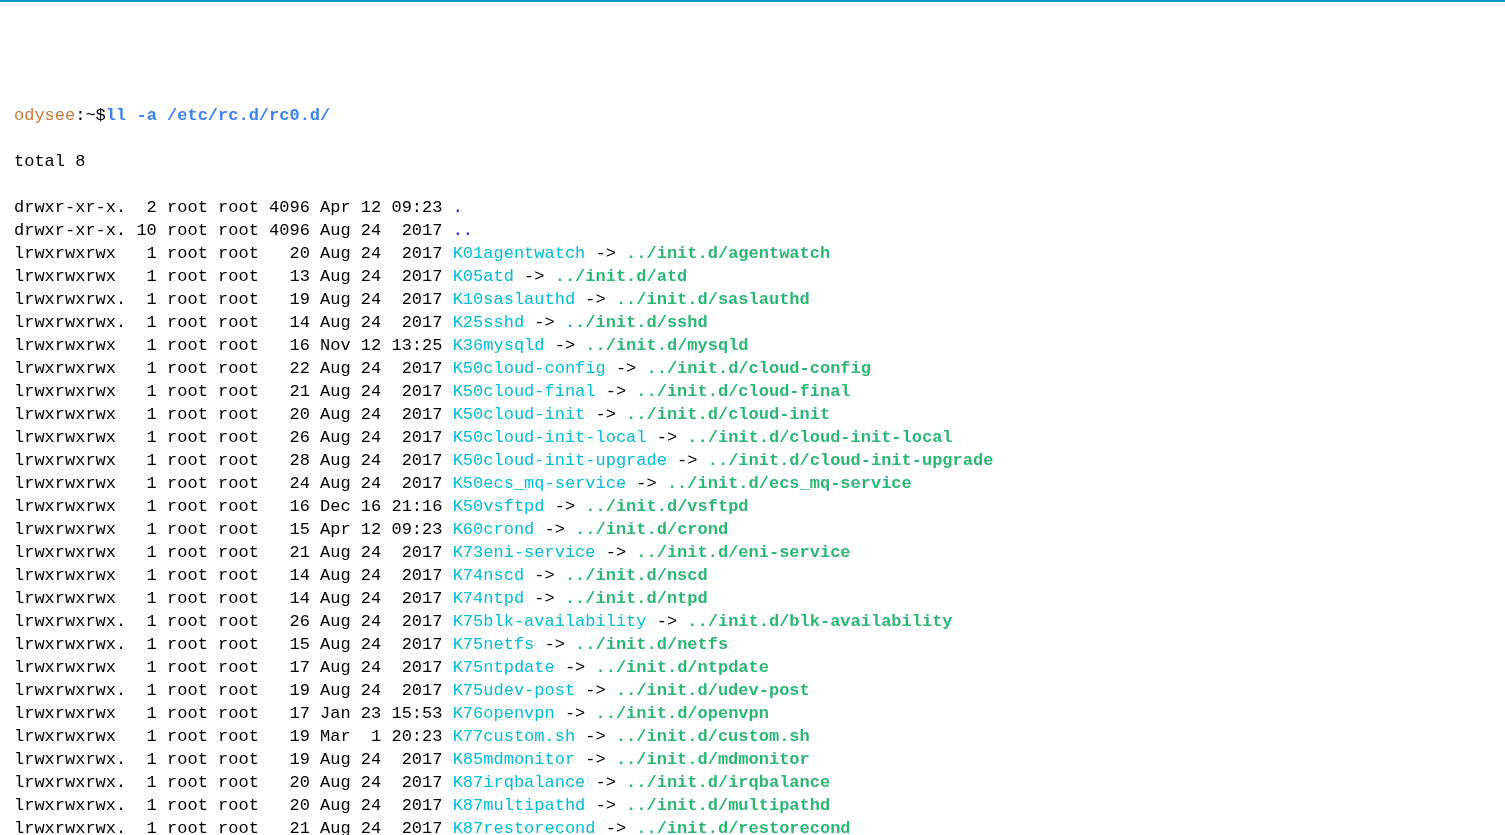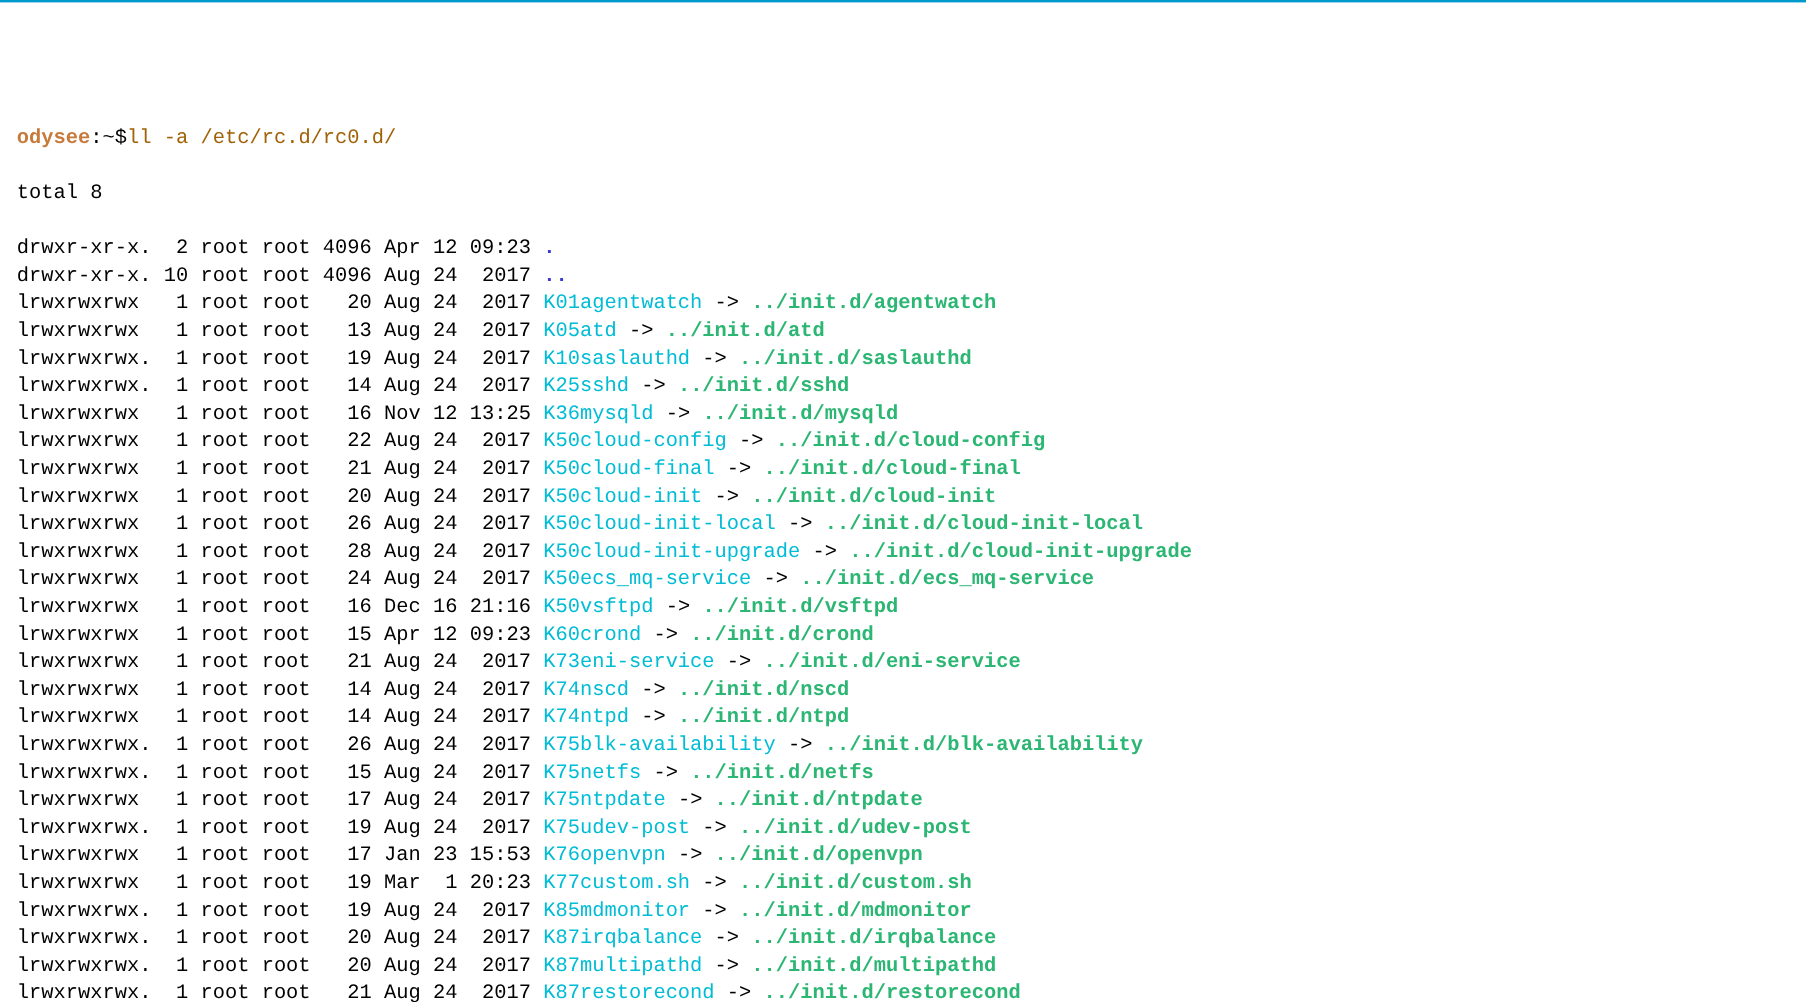--- a/index.html
+++ b/index.html
@@ -12,28 +12,29 @@
       font-size: 17px;
       line-height: 23px;
       background: #ffffff;
       color: #000000;
       padding: 10px 14px;
       white-space: pre;
       border-top: 2px solid #0099cc;
     }
     .prompt-host {
       color: #c77a3a;
-      font-weight: bold;
+      font-weight: normal;
       text-align: right;
     }
     .prompt-sep {
       color: #000000;
     }
     .command {
-      color: #a16207;
+      color: #3b82f6;
+      font-weight: bold;
     }
     .dir-link {
       color: #3a3ad6;
       font-weight: bold;
     }
     .symlink-name {
       color: #00bcd4;
       font-weight: normal;
     }
     .arrow {

